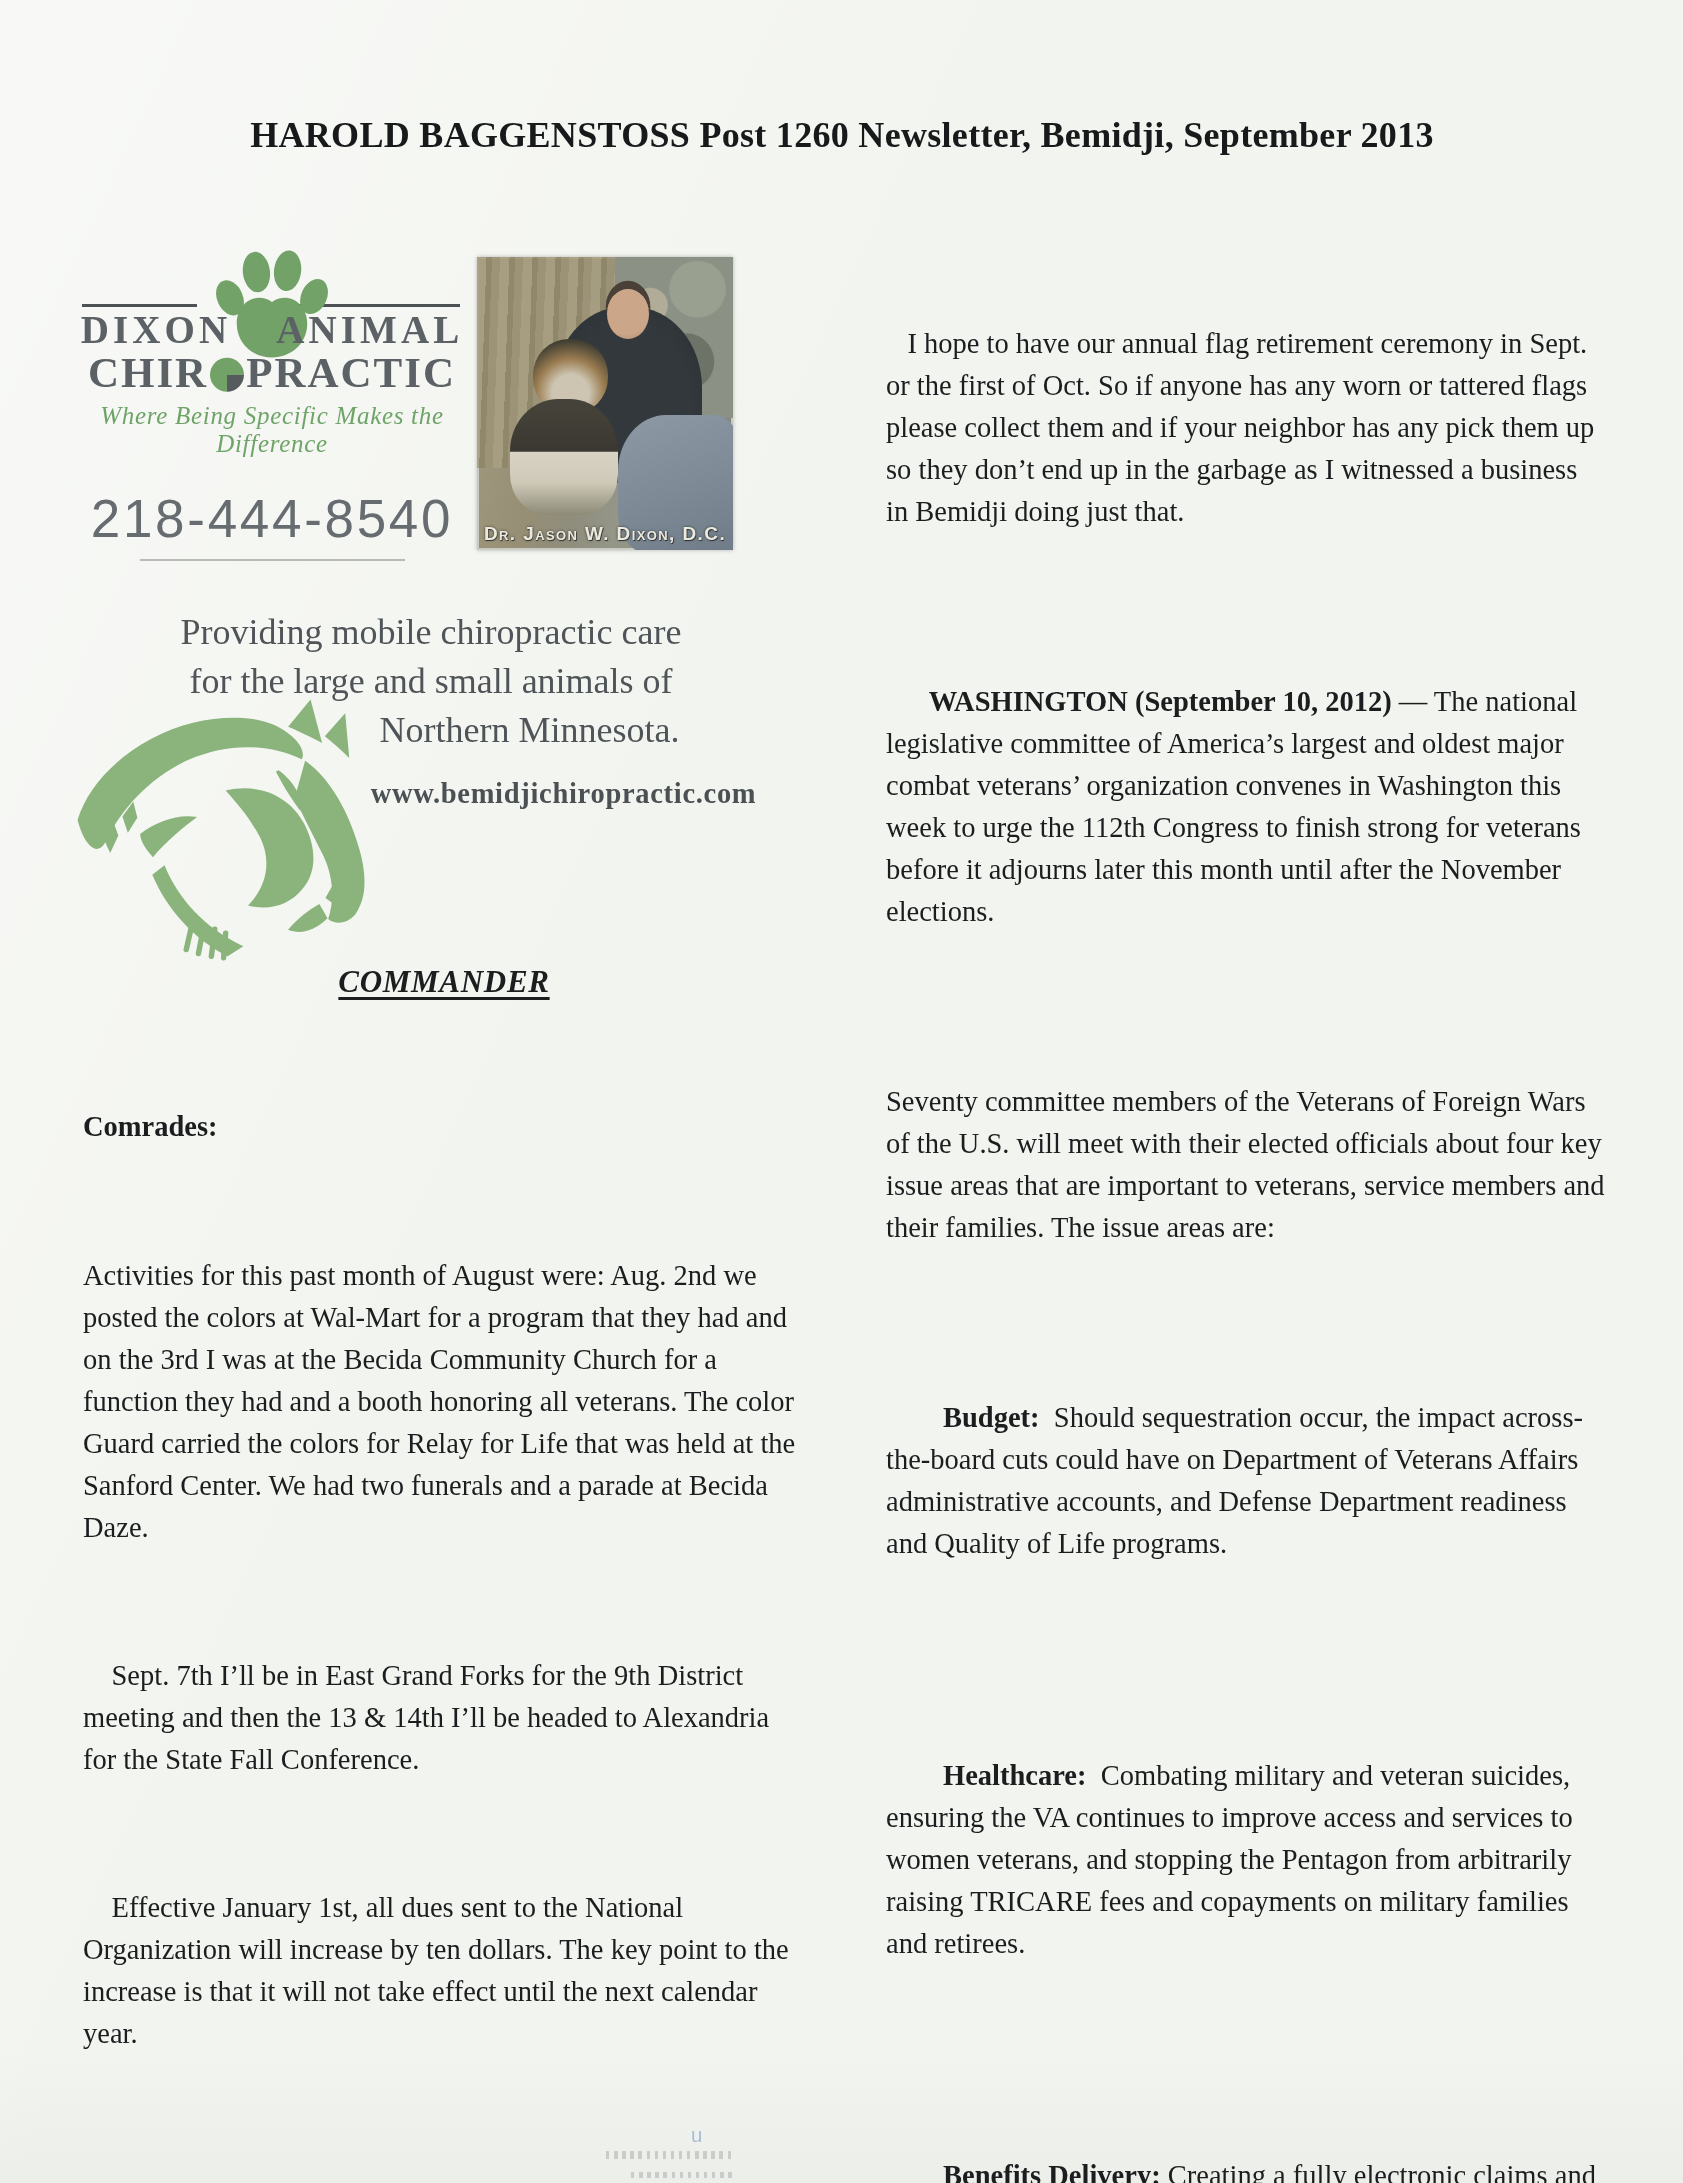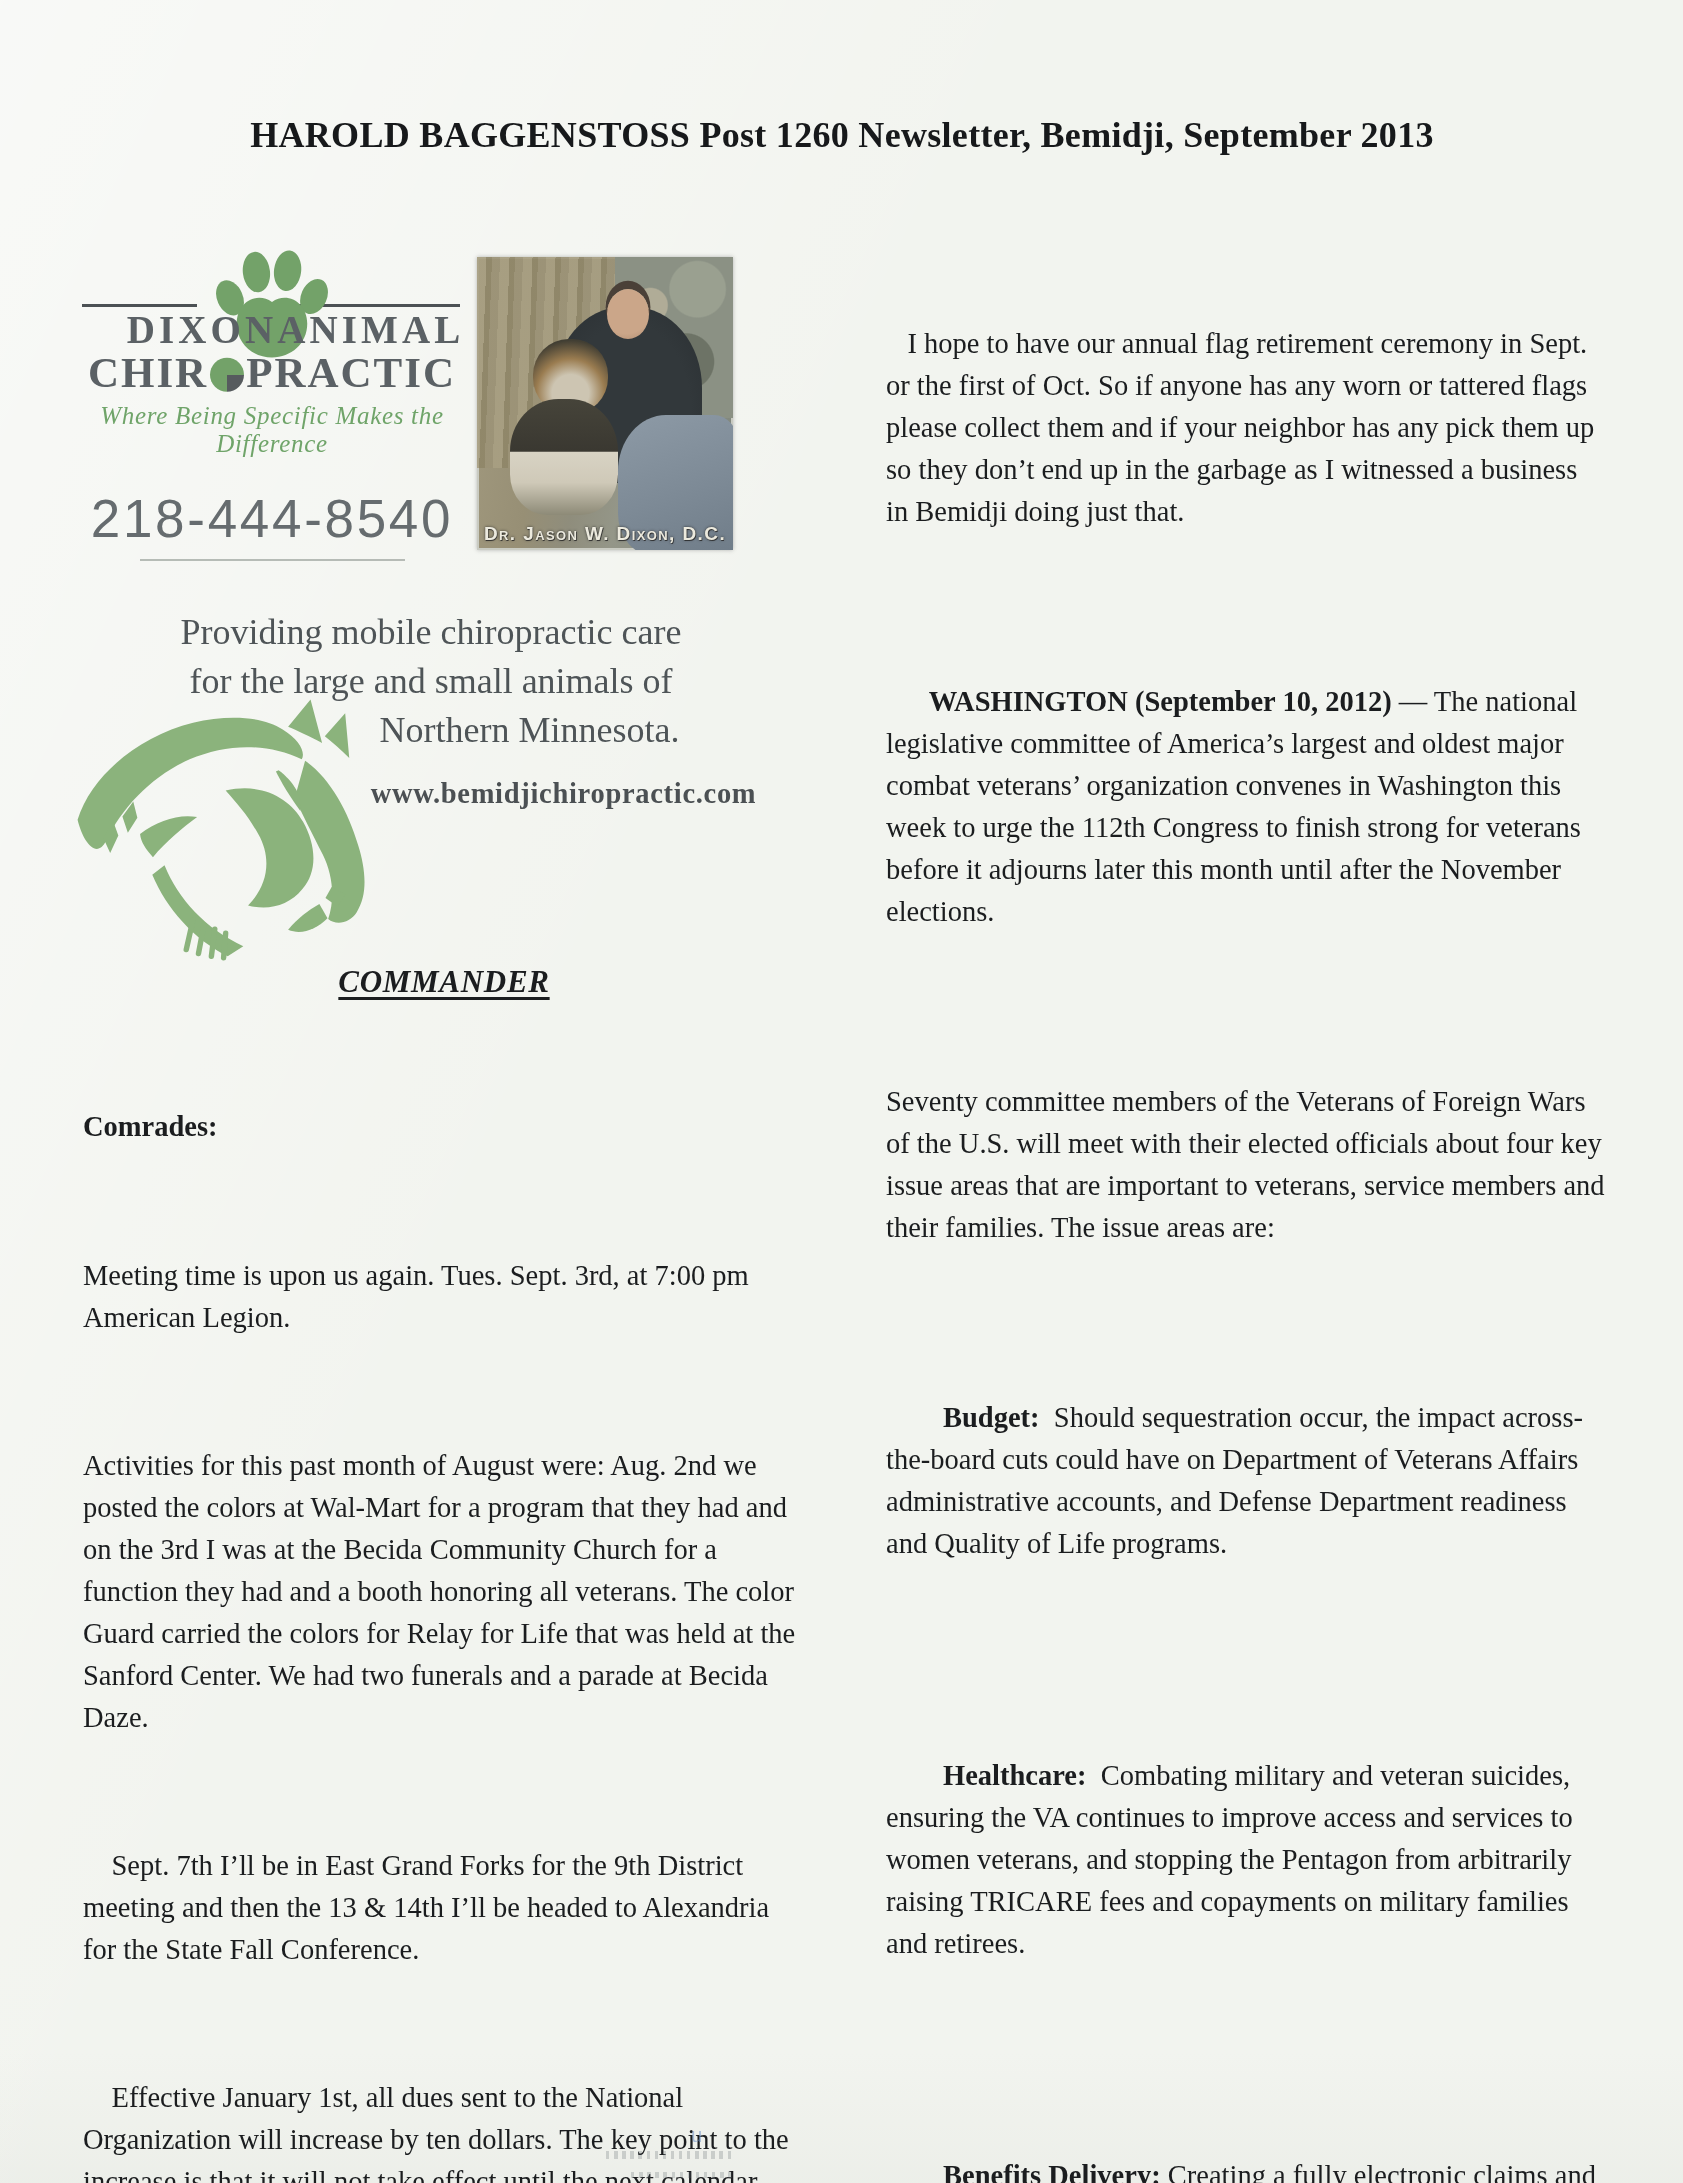--- a/index.html
+++ b/index.html
@@ -26,21 +26,21 @@
     position:absolute; left:81px; top:964px; width:726px; text-align:center;
     font-size:31px; font-weight:bold; font-style:italic; letter-spacing:0.7px;
     text-decoration:underline; text-underline-offset:5.4px; text-decoration-thickness:2.7px;
   }
   .salutation{font-weight:bold; margin:0 0 23px 0;}
   
   .ad{position:absolute; left:78px; top:239px; width:388px; text-align:center;}
   .paw{position:absolute; left:50%; top:9.5px; transform:translateX(-50%); z-index:1;}
   .logo-words{
     position:relative; z-index:2; margin-top:68px; display:flex; justify-content:space-between;
-    padding:0 2.7px; font-size:39px; font-weight:bold; letter-spacing:4.1px; color:#5b6165;margin-left:46px;
+    padding:0 2.7px; font-size:39px; font-weight:bold; letter-spacing:4.1px; color:#5b6165;
   }
   .logo-rule{position:absolute; top:65px; height:2.7px; background:#4c5154; z-index:0;}
   .logo-rule.l{left:4.1px; width:115px;}
   .logo-rule.r{left:200px; width:182px;}
   .logo-chiro{
     position:relative; z-index:2; margin-top:-4.1px; font-size:43px; font-weight:bold;
     letter-spacing:2px; color:#5b6165; display:flex; align-items:center; justify-content:center;
   }
   .pad-o{
     display:inline-block; width:34px; height:34px; border-radius:50%; margin:0 2px;
@@ -181,21 +181,20 @@
         <path d="M222,346 l-5,40"></path>
         <path d="M238,352 l-3,36"></path>
       </g>
     </svg>
   </div>
 
   <div class="commander">COMMANDER</div>
 
   <div class="col col-left">
     <p class="para salutation">Comrades:</p>
-    <p class="para">Meeting time is upon us again. Tues. Sept. 3rd, at 7:00 pm American Legion.</p>
     <p class="para">Activities for this past month of August were: Aug. 2nd we posted the colors at Wal-Mart for a program that they had and on the 3rd I was at the Becida Community Church for a function they had and a booth honoring all veterans. The color Guard carried the colors for Relay for Life that was held at the Sanford Center. We had two funerals and a parade at Becida Daze.</p>
     <p class="para">    Sept. 7th I’ll be in East Grand Forks for the 9th District meeting and then the 13 &amp; 14th I’ll be headed to Alexandria for the State Fall Conference.</p>
     <p class="para">    Effective January 1st, all dues sent to the National Organization will increase by ten dollars. The key point to the increase is that it will not take effect until the next calendar year.</p>
     
   </div>
 
   <div class="col col-right">
     <p class="para">   I hope to have our annual flag retirement ceremony in Sept.  or the first of Oct. So if anyone has any worn or tattered flags please collect them and if your neighbor has any pick them up so they don’t end up in the garbage as I witnessed a business in Bemidji doing just that.</p>
     <p class="para">
       <span class="lead">WASHINGTON (September 10, 2012)</span><span> — The national legislative committee of America’s largest and oldest major combat veterans’ organization convenes in Washington this week to urge the 112th Congress to finish strong for veterans before it adjourns later this month until after the November elections.</span>

